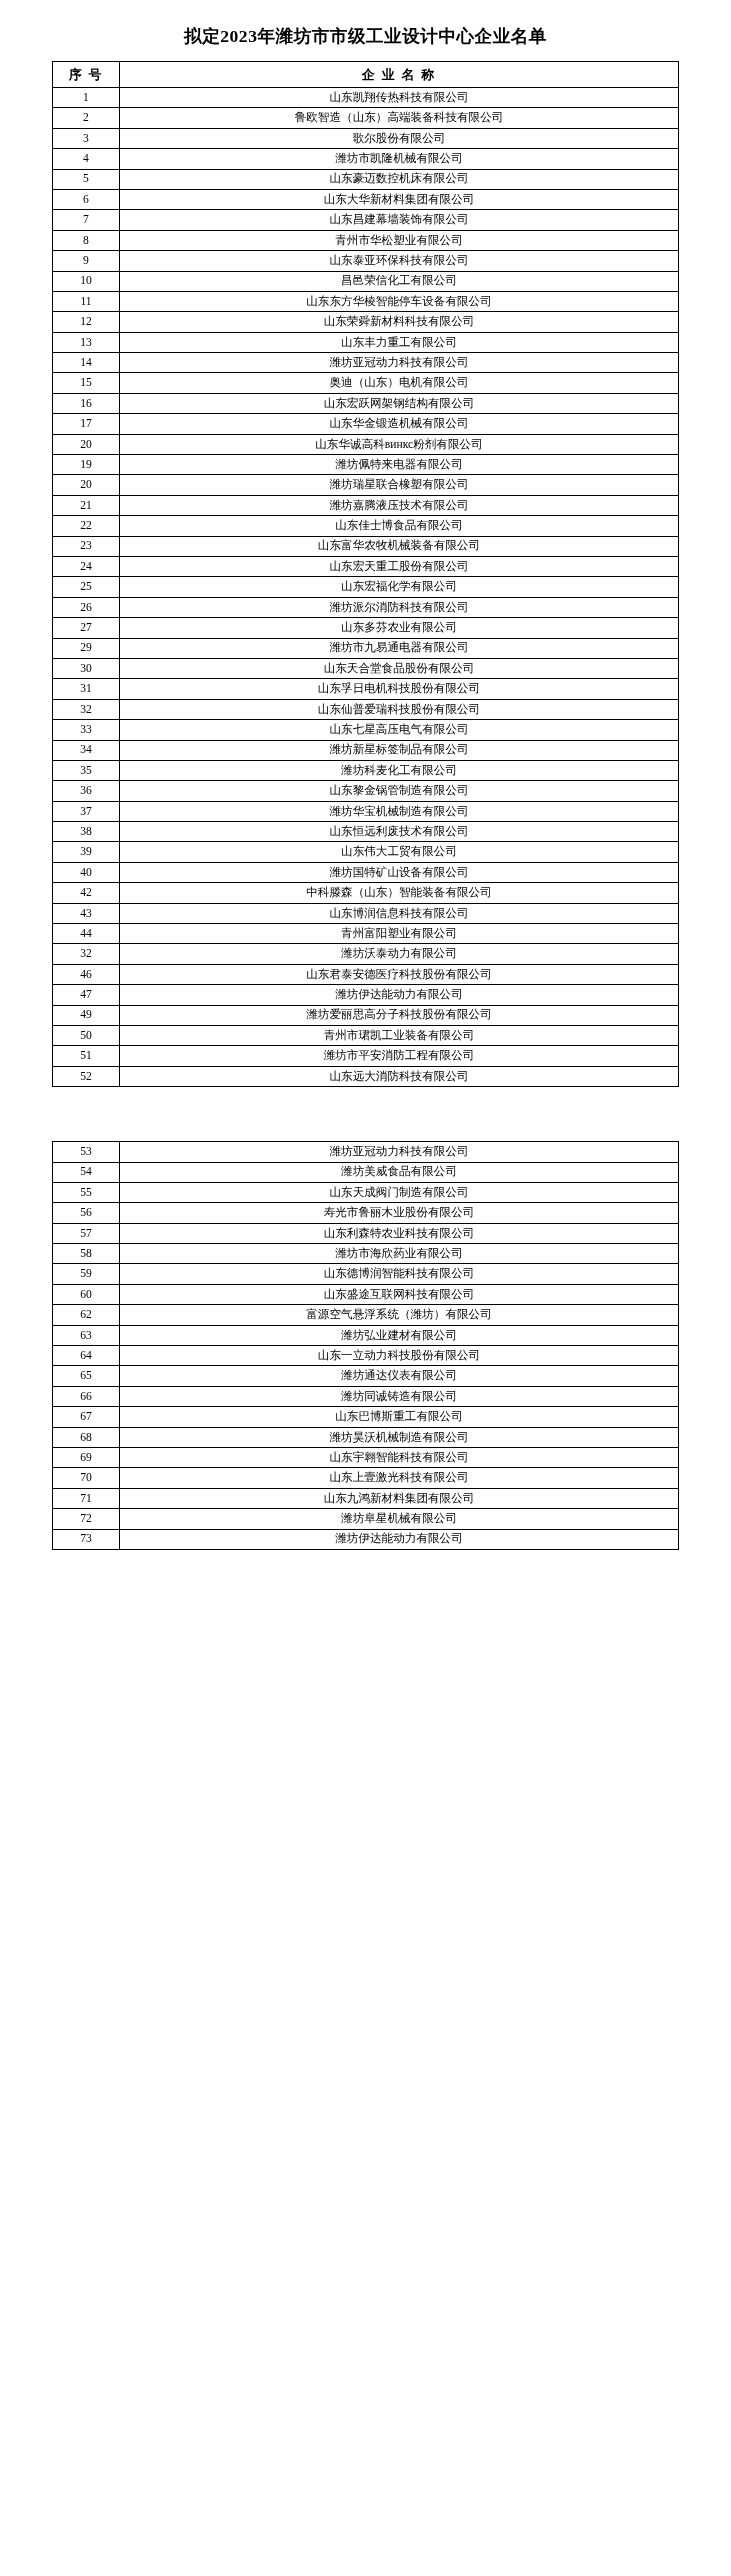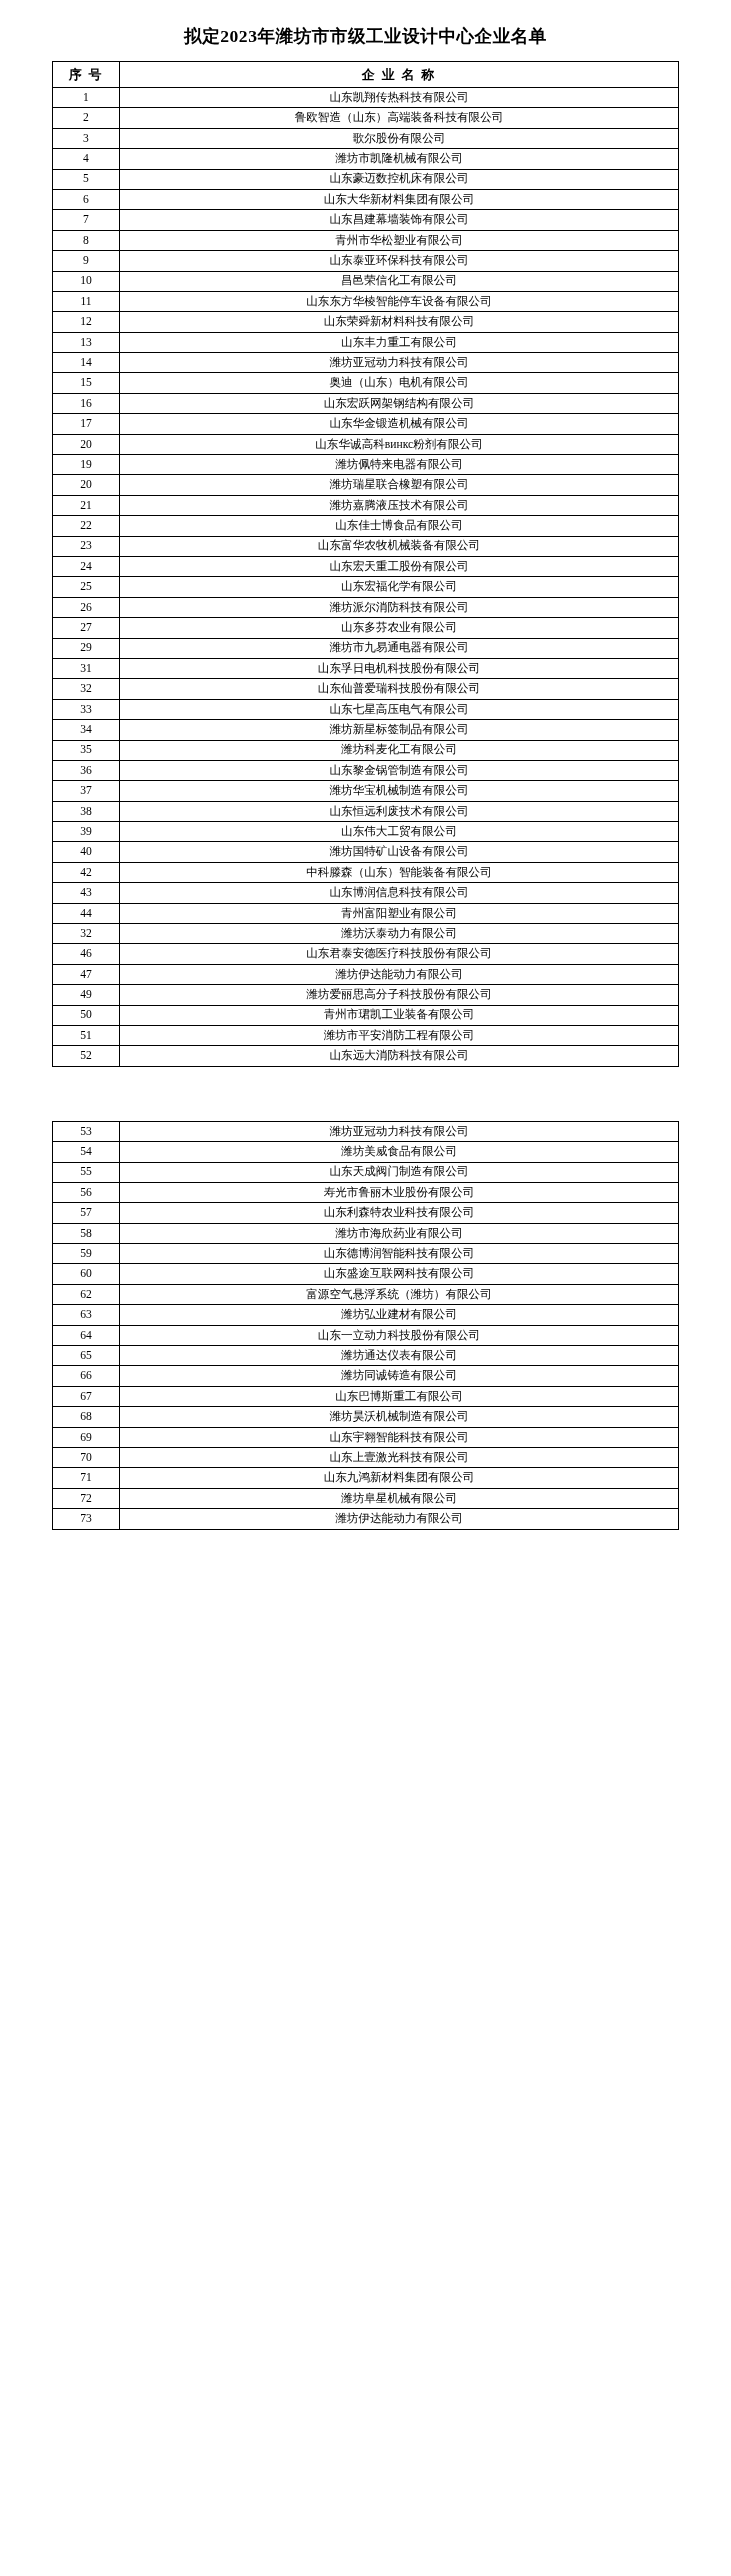--- a/index.html
+++ b/index.html
@@ -181,20 +181,24 @@
           </tr>
           <tr>
             <td>27</td>
             <td>山东多芬农业有限公司</td>
           </tr>
           <tr>
             <td>29</td>
             <td>潍坊市九易通电器有限公司</td>
           </tr>
           <tr>
+            <td>30</td>
+            <td>山东天合堂食品股份有限公司</td>
+          </tr>
+          <tr>
             <td>31</td>
             <td>山东孚日电机科技股份有限公司</td>
           </tr>
           <tr>
             <td>32</td>
             <td>山东仙普爱瑞科技股份有限公司</td>
           </tr>
           <tr>
             <td>33</td>
             <td>山东七星高压电气有限公司</td>

